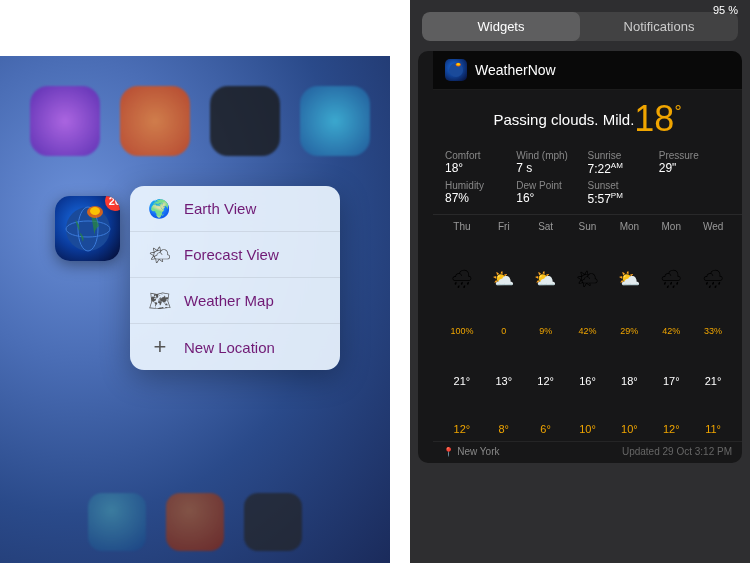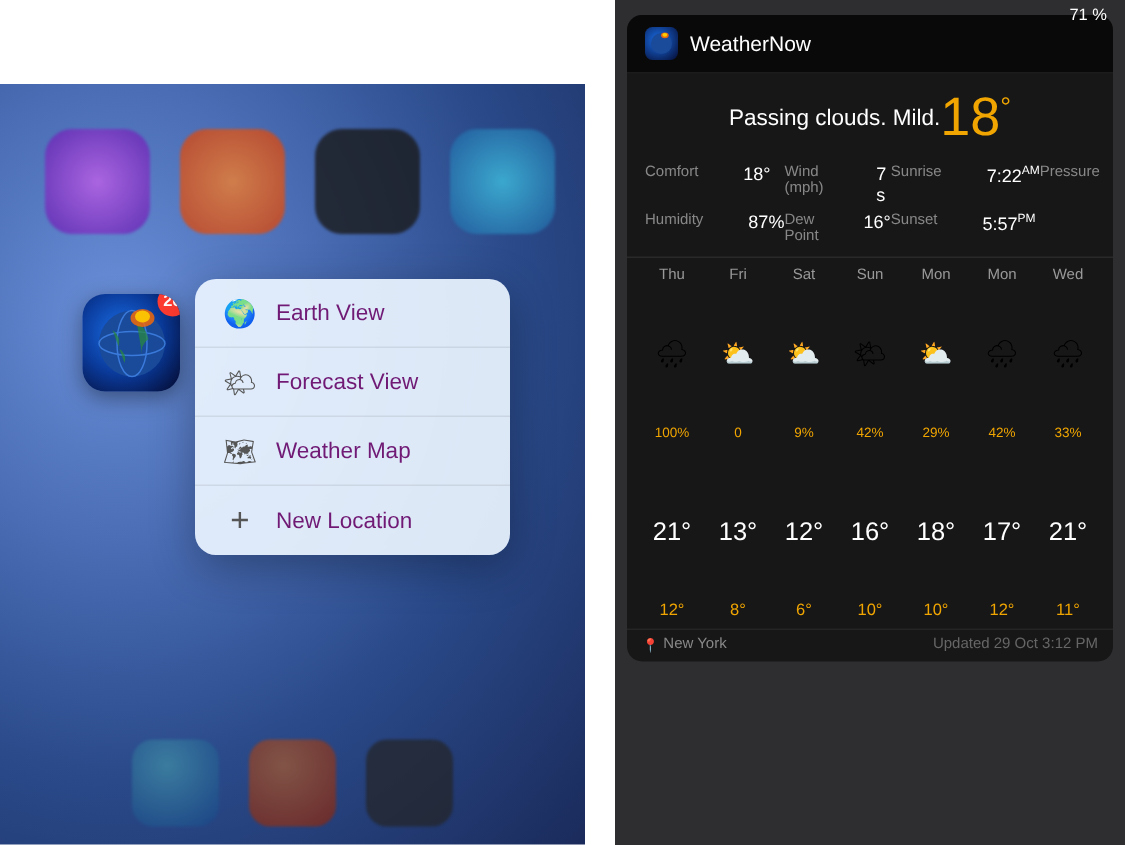--- a/index.html
+++ b/index.html
@@ -183,20 +183,21 @@
       color: white;
       border-radius: 7px;
     }
 
     
     #weather-widget {
       background: rgba(0,0,0,0.5);
       margin: 10px 8px;
       border-radius: 10px;
       overflow: hidden;
+      padding-left: 15px;
     }
 
     #widget-header {
       display: flex;
       align-items: center;
       padding: 8px 12px;
       background: rgba(0,0,0,0.6);
       border-bottom: 1px solid rgba(255,255,255,0.08);
     }
 
@@ -243,22 +244,21 @@
 
     #weather-details {
       display: grid;
       grid-template-columns: repeat(4, 1fr);
       padding: 4px 12px 8px;
       gap: 4px 0;
     }
 
     .detail-col {
       display: flex;
-      flex-direction: row;
-      gap: 30px;
+      flex-direction: column;
     }
 
     .detail-label {
       color: #888;
       font-size: 10px;
     }
 
     .detail-value {
       color: white;
       font-size: 12px;
@@ -285,26 +285,26 @@
 
     .fc-icon {
       font-size: 18px;
       margin: 2px 0;
       line-height: 1;
     }
 
     .fc-pct {
       color: #f0a500;
       font-size: 9px;
-      margin-bottom: 16px;
+      margin-bottom: 3px;
     }
 
     .fc-high {
       color: white;
-      font-size: 17px;
+      font-size: 11px;
     }
 
     .fc-low {
       color: #f0a500;
       font-size: 11px;
     }
 
     #weather-footer {
       display: flex;
       justify-content: space-between;
@@ -332,21 +332,21 @@
     .blob4 { position:absolute; width:70px; height:70px; border-radius:18px; background:radial-gradient(circle,#40c0e0,#2060a0); top:30px; left:300px; filter:blur(1px); opacity:0.8; }
 
     .dock1 { background: radial-gradient(circle at 40% 30%, #60d0f0, #2060c0); }
     .dock2 { background: radial-gradient(circle at 40% 30%, #f08040, #c03010); }
     .dock3 { background: #333; }
   </style>
 </head>
 <body>
 
 <div id="status-bar">
-  <span>71 %</span>
+  <span>95 %</span>
 </div>
 
 <div id="left-panel">
 
   <div id="bg">
     <div class="blob1"></div>
     <div class="blob2"></div>
     <div class="blob3"></div>
     <div class="blob4"></div>
   </div>
@@ -392,20 +392,24 @@
 
   <div id="dock-area">
     <div class="dock-icon dock1" style="width:58px;height:58px;border-radius:14px;filter:blur(1px) brightness(0.7);opacity:0.7;"></div>
     <div class="dock-icon dock2" style="width:58px;height:58px;border-radius:14px;filter:blur(1px) brightness(0.7);opacity:0.7;"></div>
     <div class="dock-icon dock3" style="width:58px;height:58px;border-radius:14px;filter:blur(1px) brightness(0.7);opacity:0.7;"></div>
   </div>
 </div>
 
 <div id="right-panel">
 
+  <div id="nc-tabs">
+    <div class="nc-tab active">Widgets</div>
+    <div class="nc-tab">Notifications</div>
+  </div>
 
   <div id="weather-widget">
 
     <div id="widget-header">
       <div class="widget-app-icon">
         <svg width="16" height="16" viewBox="0 0 50 50">
           <circle cx="25" cy="25" r="22" fill="#1a4a9a"></circle>
           <ellipse cx="32" cy="8" rx="8" ry="6" fill="#ff6a00" opacity="0.9"></ellipse>
           <ellipse cx="32" cy="7" rx="5" ry="4" fill="#ffcc00"></ellipse>
         </svg>

